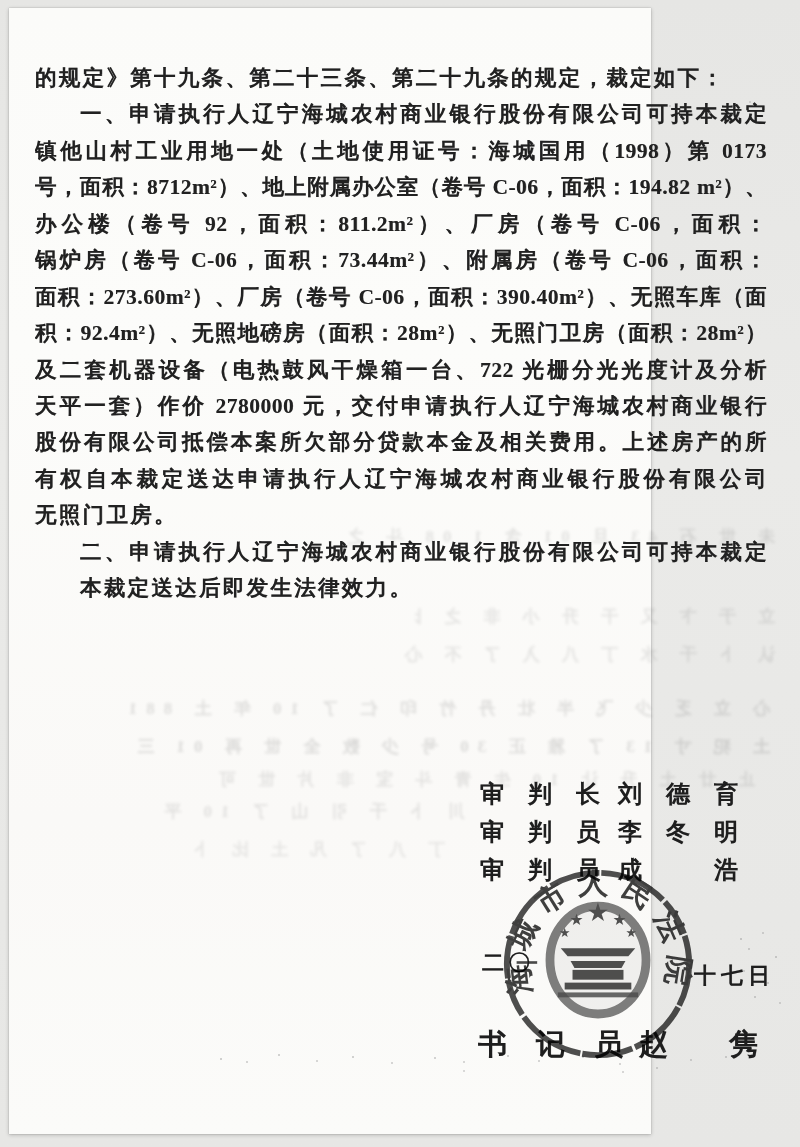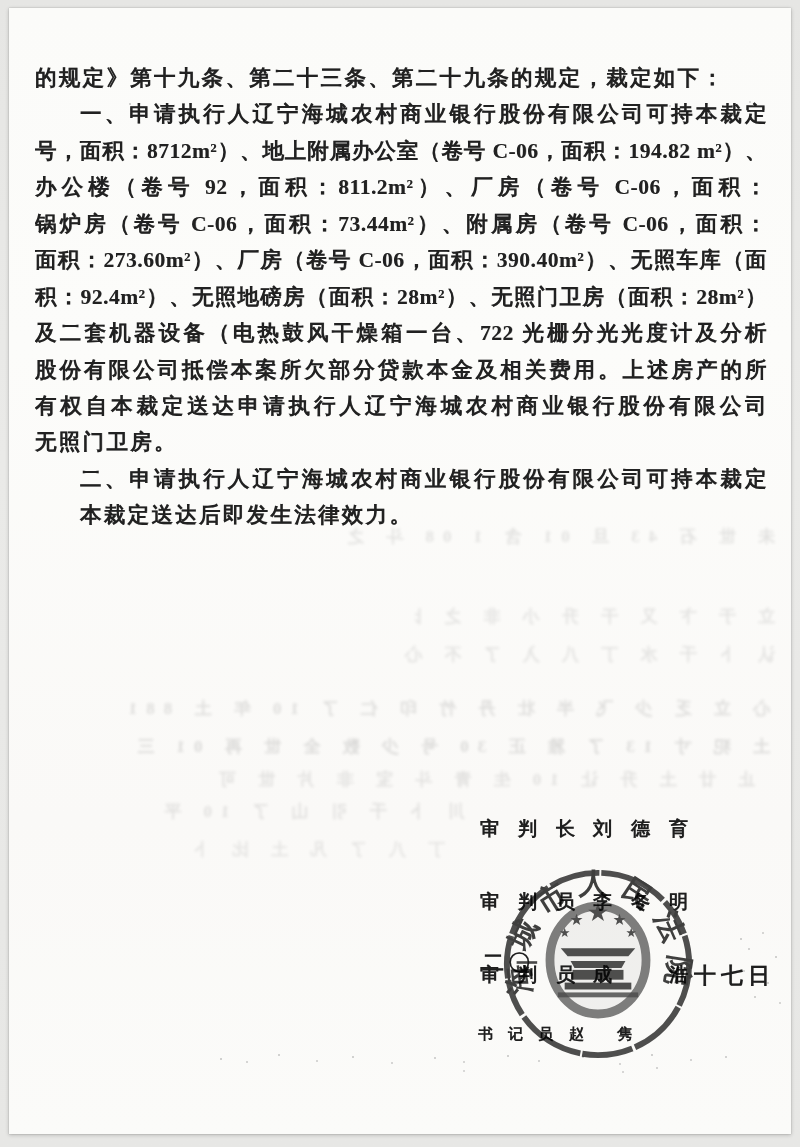--- a/index.html
+++ b/index.html
@@ -4,21 +4,21 @@
 <style>
   html,body{margin:0;padding:0;}
   body{
     width:800px;height:1147px;
     background:#e9e9e7;
     font-family:"Liberation Serif","DejaVu Serif",serif;
     overflow:hidden;position:relative;
   }
   .frame{position:absolute;inset:0;background:linear-gradient(180deg,#e6e6e4,#eaeae8 40%,#e7e7e5);}
   .paper{
-    position:absolute;left:9px;top:8px;width:782px;height:1126px;
+    position:absolute;left:9px;top:8px;width:642px;height:1126px;
     background:linear-gradient(180deg,#fbfbf9,#fcfcfa 30%,#faf9f7 72%,#fbfbf9);
     box-shadow:0 1px 4px rgba(0,0,0,.22), 0 0 1px rgba(0,0,0,.28);
   }
   
   .bodytext{
     position:absolute;left:26px;top:52px;width:732px;
     color:#212121;font-size:21.5px;font-weight:600;
     text-shadow:0.3px 0.3px 0.6px rgba(10,10,10,.38);
   }
   .line{
@@ -30,29 +30,29 @@
     text-align:justify;text-align-last:justify;
     text-justify:inter-character;
     letter-spacing:0.5px;
     overflow:hidden;
   }
   .line.indent{padding-left:45px;}
   .line.indent.fill{padding-left:45px;}
   
   .sigblock{position:absolute;left:471px;top:767px;color:#1e1e1e;font-weight:600;
     text-shadow:0.3px 0.3px 0.6px rgba(10,10,10,.35);}
-  .sigrow{height:38px;line-height:38px;font-size:19px;white-space:nowrap;margin-top:35px;}
+  .sigrow{height:38px;line-height:38px;font-size:24px;white-space:nowrap;}
   .signame{margin-left:18px;}
   
   .dateline{position:absolute;top:939px;color:#1e1e1e;font-size:22px;font-weight:600;
     text-shadow:0.3px 0.3px 0.6px rgba(10,10,10,.35);}
   .date-prefix{position:absolute;left:449px;top:1px;letter-spacing:4px;white-space:nowrap;margin-left:24px;}
   .date-mid{position:absolute;left:507px;top:2px;opacity:.8;}
   .date-suffix{position:absolute;left:641px;top:14px;letter-spacing:5px;white-space:nowrap;margin-left:44px;}
-  .clerkrow{position:absolute;left:469px;top:1017px;color:#1e1e1e;font-size:15px;font-weight:600;
+  .clerkrow{position:absolute;left:469px;top:1017px;color:#1e1e1e;font-size:29px;font-weight:600;
     white-space:nowrap;text-shadow:0.3px 0.3px 0.6px rgba(10,10,10,.35);}
   .clerkname{margin-left:16px;letter-spacing:1px;}
   
   .seal{
     position:absolute;left:491px;top:858px;width:196px;height:196px;
     mix-blend-mode:multiply;opacity:.9;filter:blur(.4px);
   }
   
   .noise{
     position:absolute;transform:scaleX(-1);
@@ -72,26 +72,28 @@
 </style>
 </head>
 <body>
 
 <div class="frame">
   <div class="paper">
 
     <div class="bodytext">
       <div class="line">的规定》第十九条、第二十三条、第二十九条的规定，裁定如下：</div>
       <div class="line fill indent">一、申请执行人辽宁海城农村商业银行股份有限公司可持本裁定</div>
+      <div class="line fill">镇他山村工业用地一处（土地使用证号：海城国用（1998）第 0173</div>
       <div class="line fill">号，面积：8712m²）、地上附属办公室（卷号 C-06，面积：194.82 m²）、</div>
       <div class="line fill">办公楼（卷号 92，面积：811.2m²）、厂房（卷号 C-06，面积：608.05m²）、</div>
       <div class="line fill">锅炉房（卷号 C-06，面积：73.44m²）、附属房（卷号 C-06，面积：</div>
       <div class="line fill">面积：273.60m²）、厂房（卷号 C-06，面积：390.40m²）、无照车库（面</div>
       <div class="line fill">积：92.4m²）、无照地磅房（面积：28m²）、无照门卫房（面积：28m²）</div>
       <div class="line fill">及二套机器设备（电热鼓风干燥箱一台、722 光栅分光光度计及分析</div>
+      <div class="line fill">天平一套）作价 2780000 元，交付申请执行人辽宁海城农村商业银行</div>
       <div class="line fill">股份有限公司抵偿本案所欠部分贷款本金及相关费用。上述房产的所</div>
       <div class="line fill">有权自本裁定送达申请执行人辽宁海城农村商业银行股份有限公司</div>
       <div class="line">无照门卫房。</div>
       <div class="line fill indent">二、申请执行人辽宁海城农村商业银行股份有限公司可持本裁定</div>
       <div class="line indent">本裁定送达后即发生法律效力。</div>
     </div>
 
     <div class="noise" style="left:321px;top:517px;width:445px;opacity:.13;">未 世 石 43 旦 01 含 1 08 斗 之 平 凡</div>
     <div class="noise" style="left:406px;top:597px;width:360px;opacity:.12;">立 于 卞 又 干 升 小 非 之 比</div>
     <div class="noise" style="left:391px;top:635px;width:375px;opacity:.12;">认 卜 千 水 丁 八 入 了 不 心</div>

